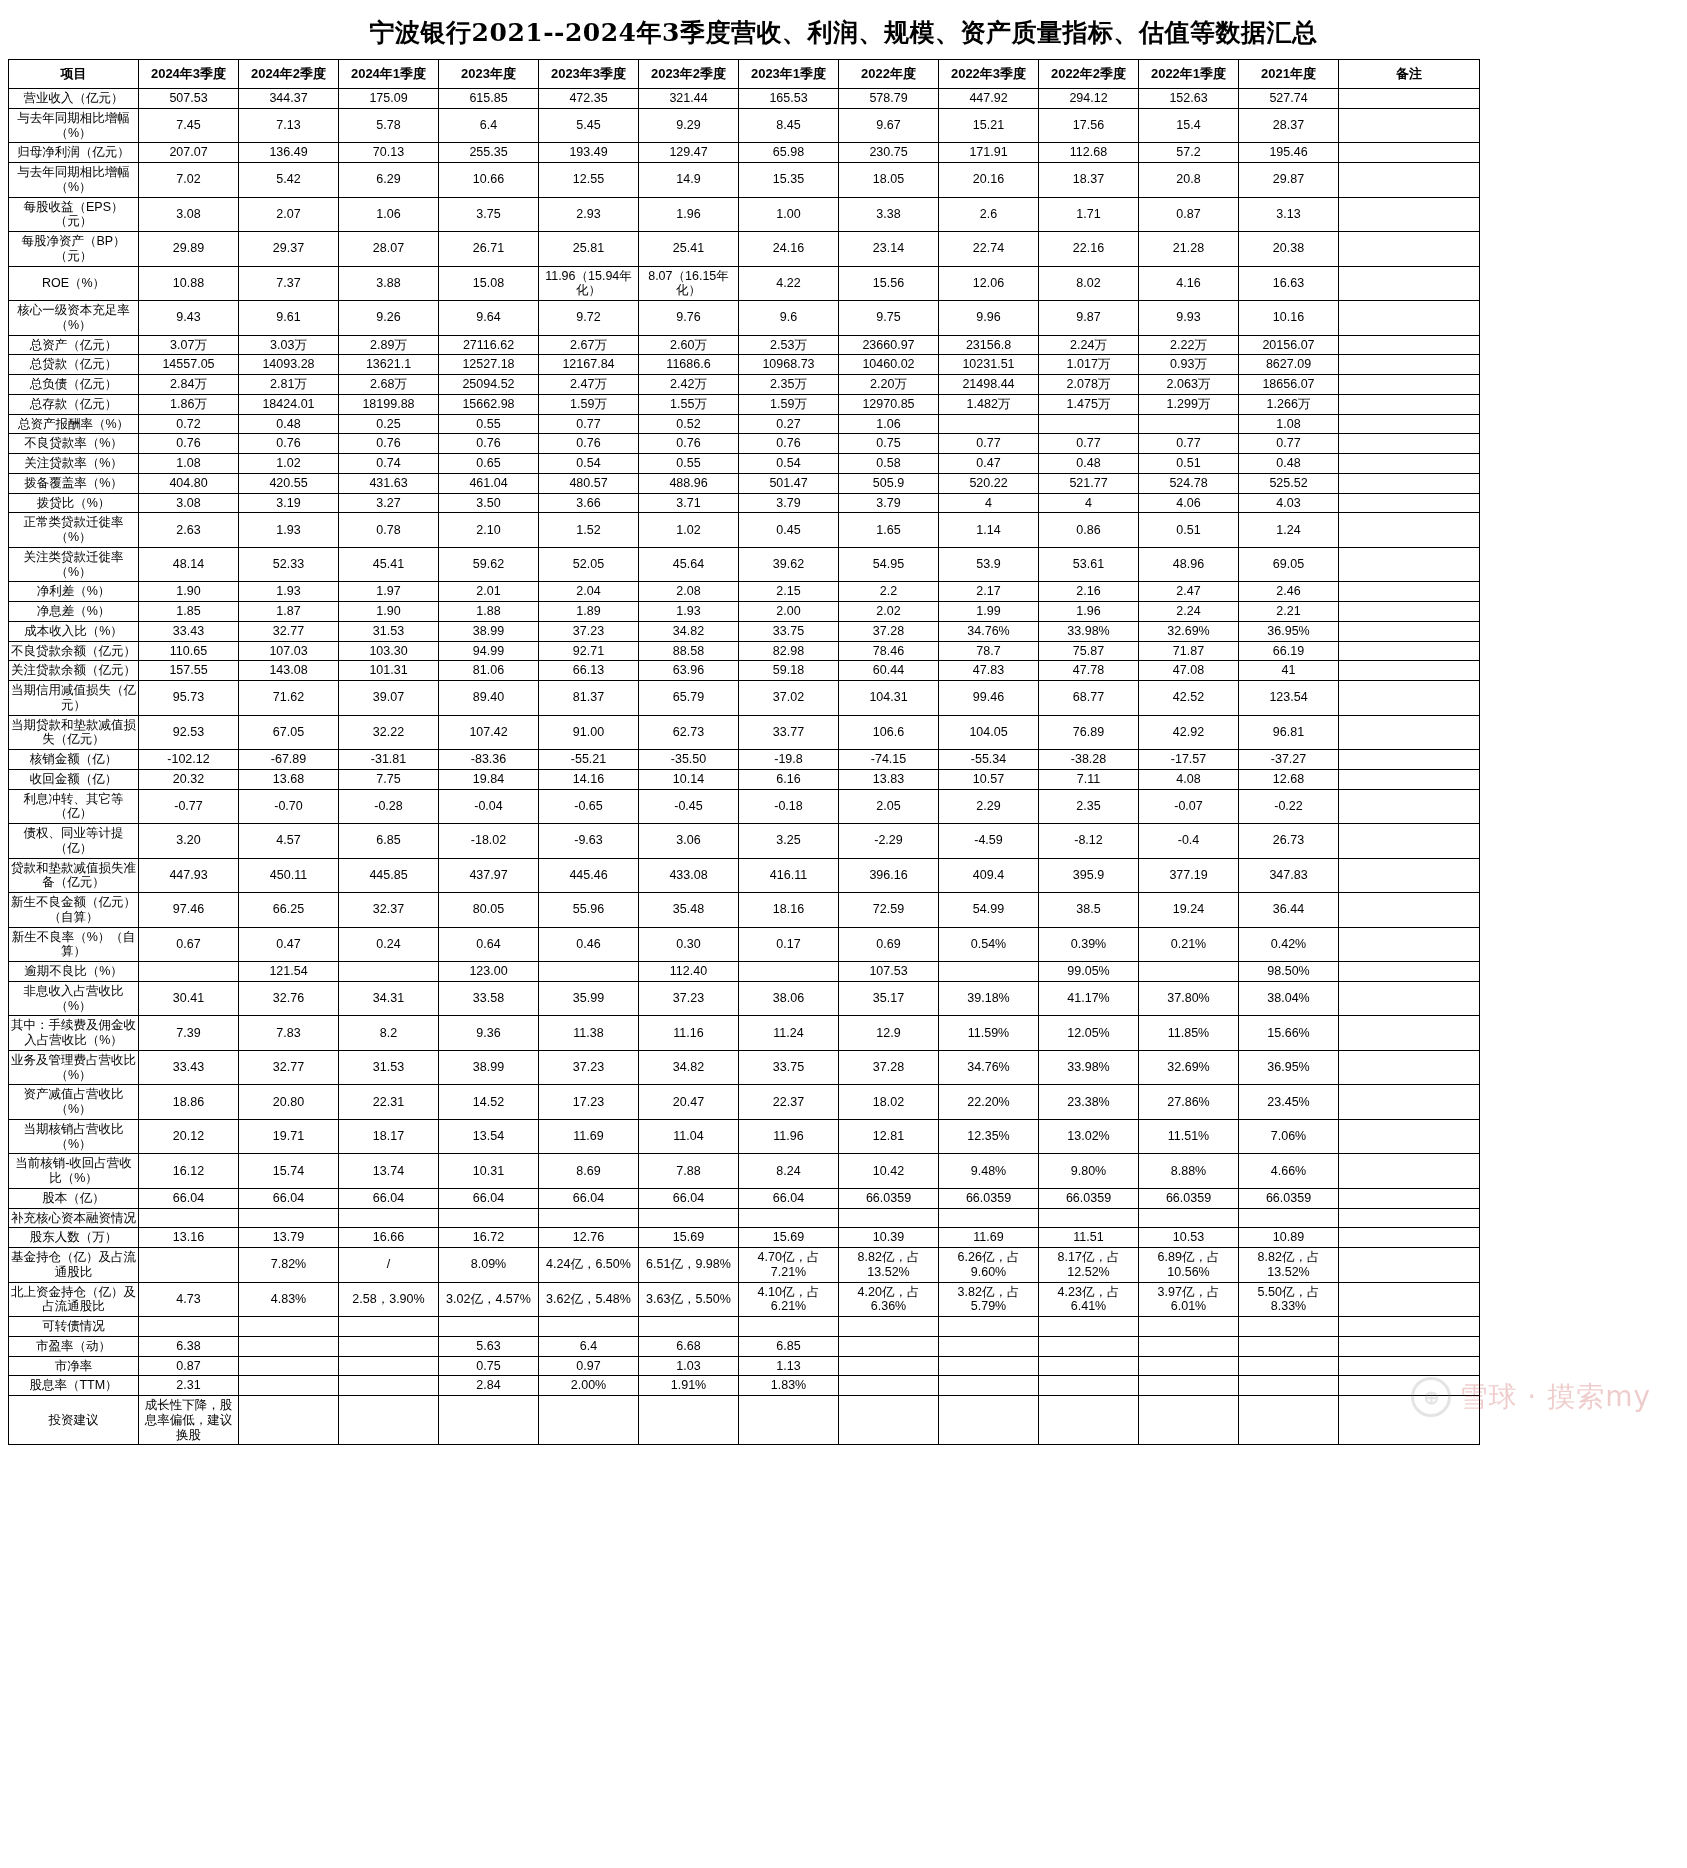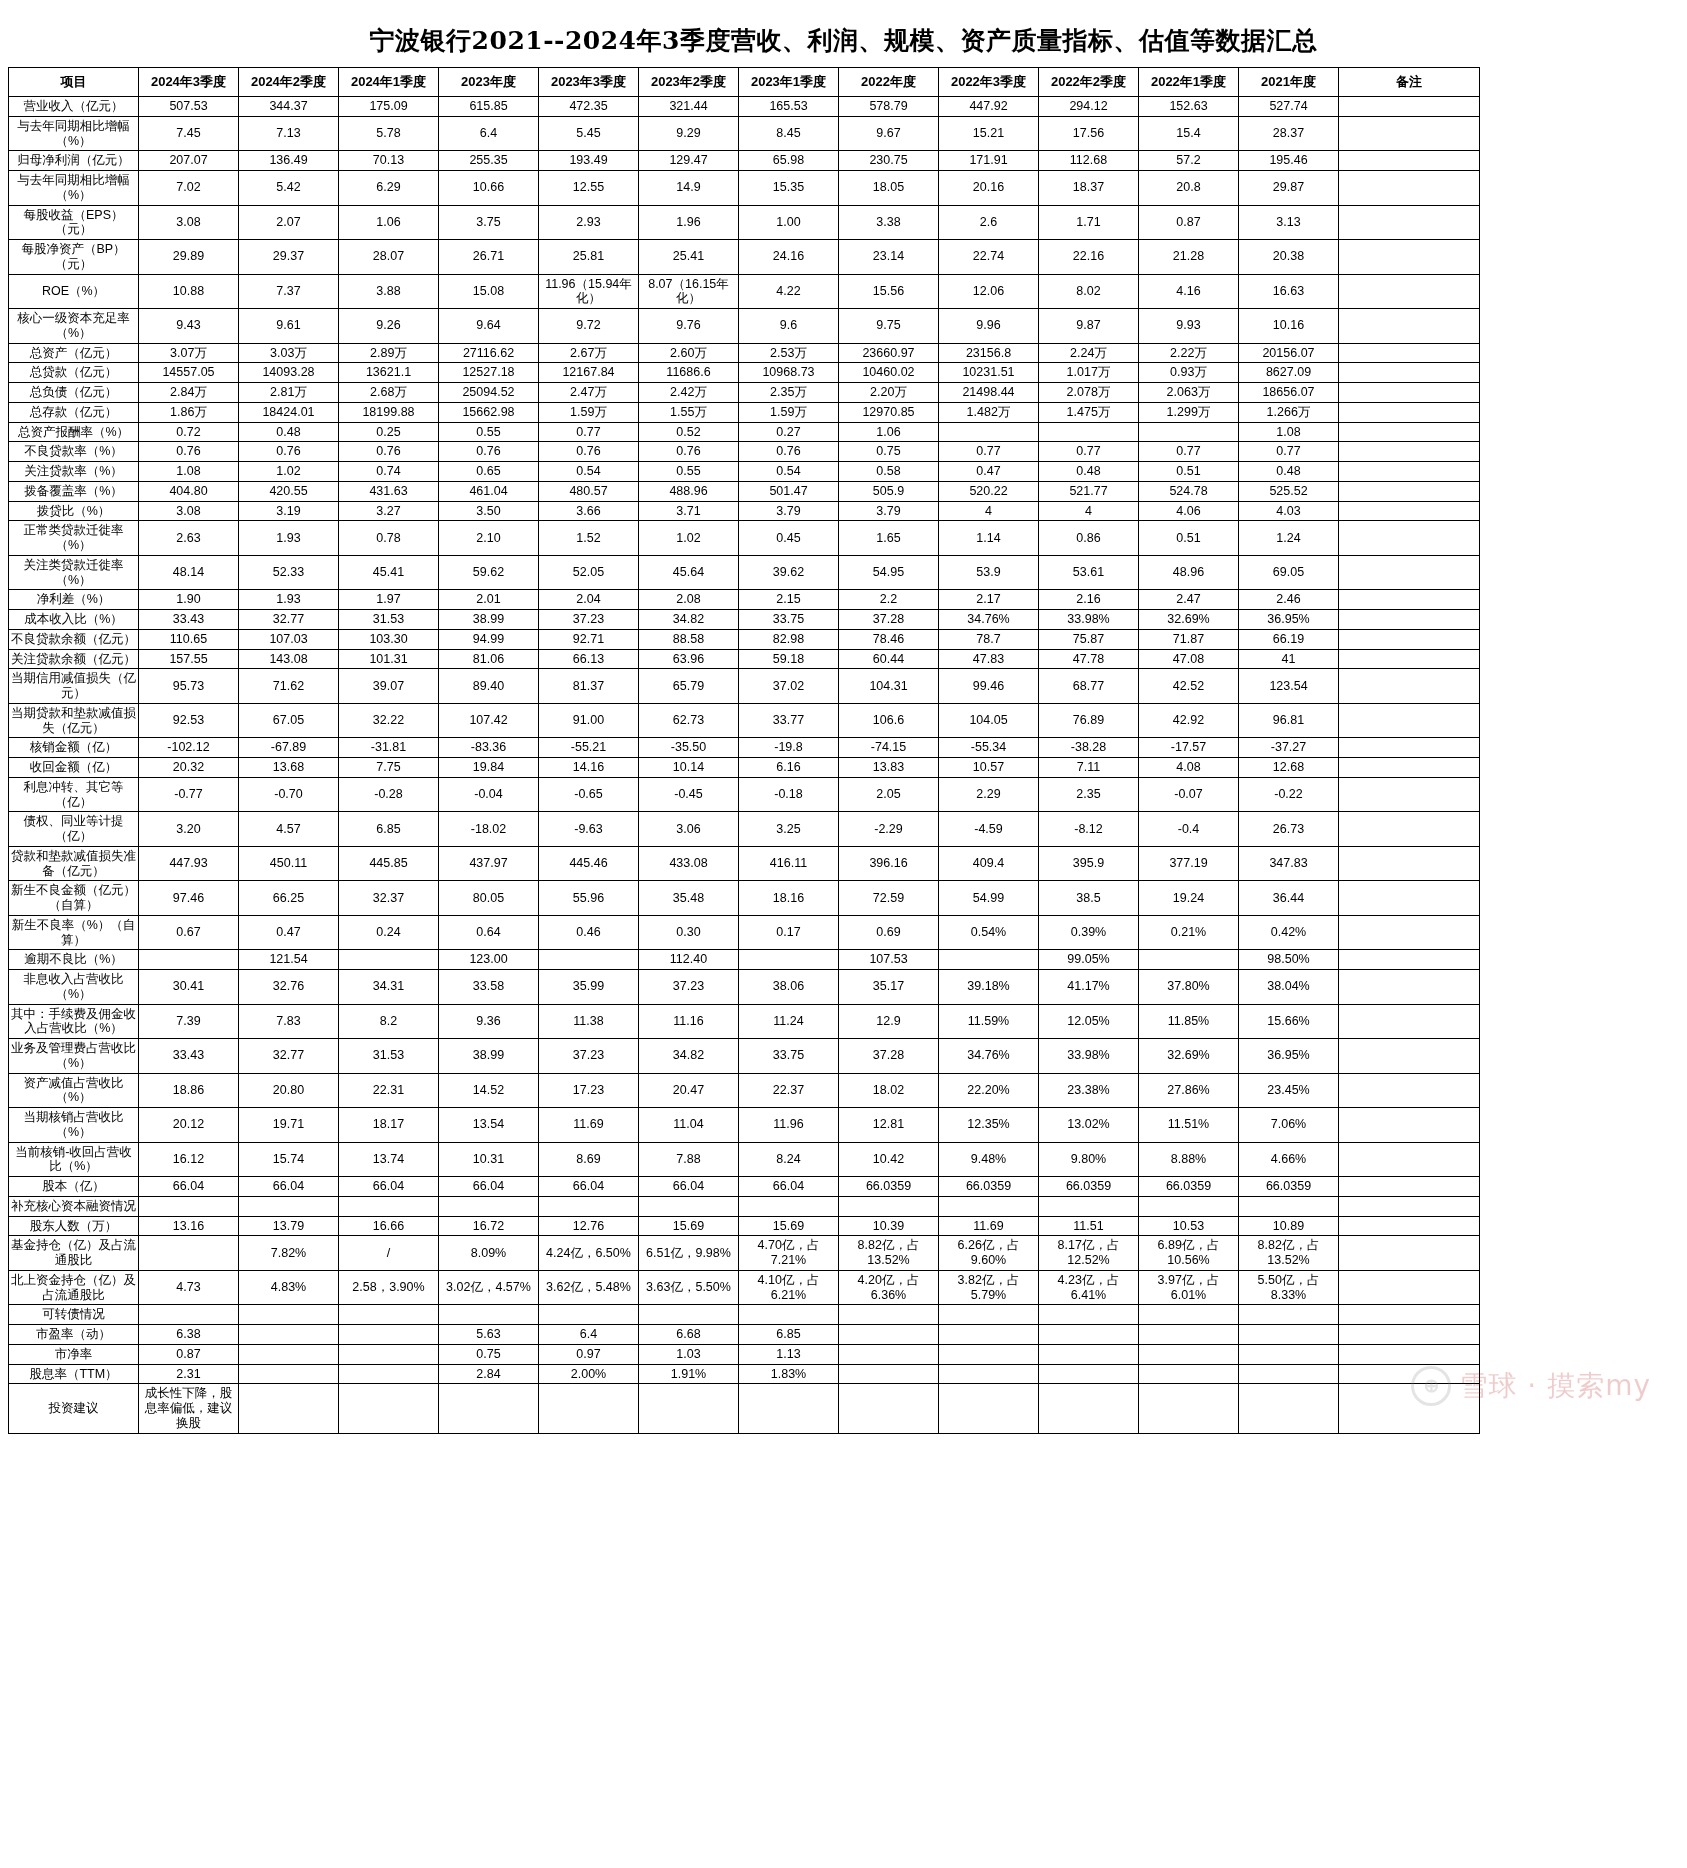--- a/index.html
+++ b/index.html
@@ -8,21 +8,21 @@
     background: #ffffff;
   }
   body {
     width: 1687px;
     font-family: "Liberation Sans", sans-serif;
     color: #000000;
   }
   .page {
     width: 1687px;
     box-sizing: border-box;
-    padding: 16px 8px 10px 8px;
+    padding: 8px 8px 10px 8px;
     position: relative;
   }
   .title {
     text-align: center;
     font-size: 25px;
     font-weight: bold;
     letter-spacing: 0.5px;
     padding: 8px 0 10px 0;
     font-family: "DejaVu Serif", serif;
   }
@@ -435,20 +435,36 @@
           <td>2.08</td>
           <td>2.15</td>
           <td>2.2</td>
           <td>2.17</td>
           <td>2.16</td>
           <td>2.47</td>
           <td>2.46</td>
           <td></td>
         </tr>
         <tr>
+          <td class="rowhead">净息差（%）</td>
+          <td>1.85</td>
+          <td>1.87</td>
+          <td>1.90</td>
+          <td>1.88</td>
+          <td>1.89</td>
+          <td>1.93</td>
+          <td>2.00</td>
+          <td>2.02</td>
+          <td>1.99</td>
+          <td>1.96</td>
+          <td>2.24</td>
+          <td>2.21</td>
+          <td></td>
+        </tr>
+        <tr>
           <td class="rowhead">成本收入比（%）</td>
           <td>33.43</td>
           <td>32.77</td>
           <td>31.53</td>
           <td>38.99</td>
           <td>37.23</td>
           <td>34.82</td>
           <td>33.75</td>
           <td>37.28</td>
           <td>34.76%</td>

